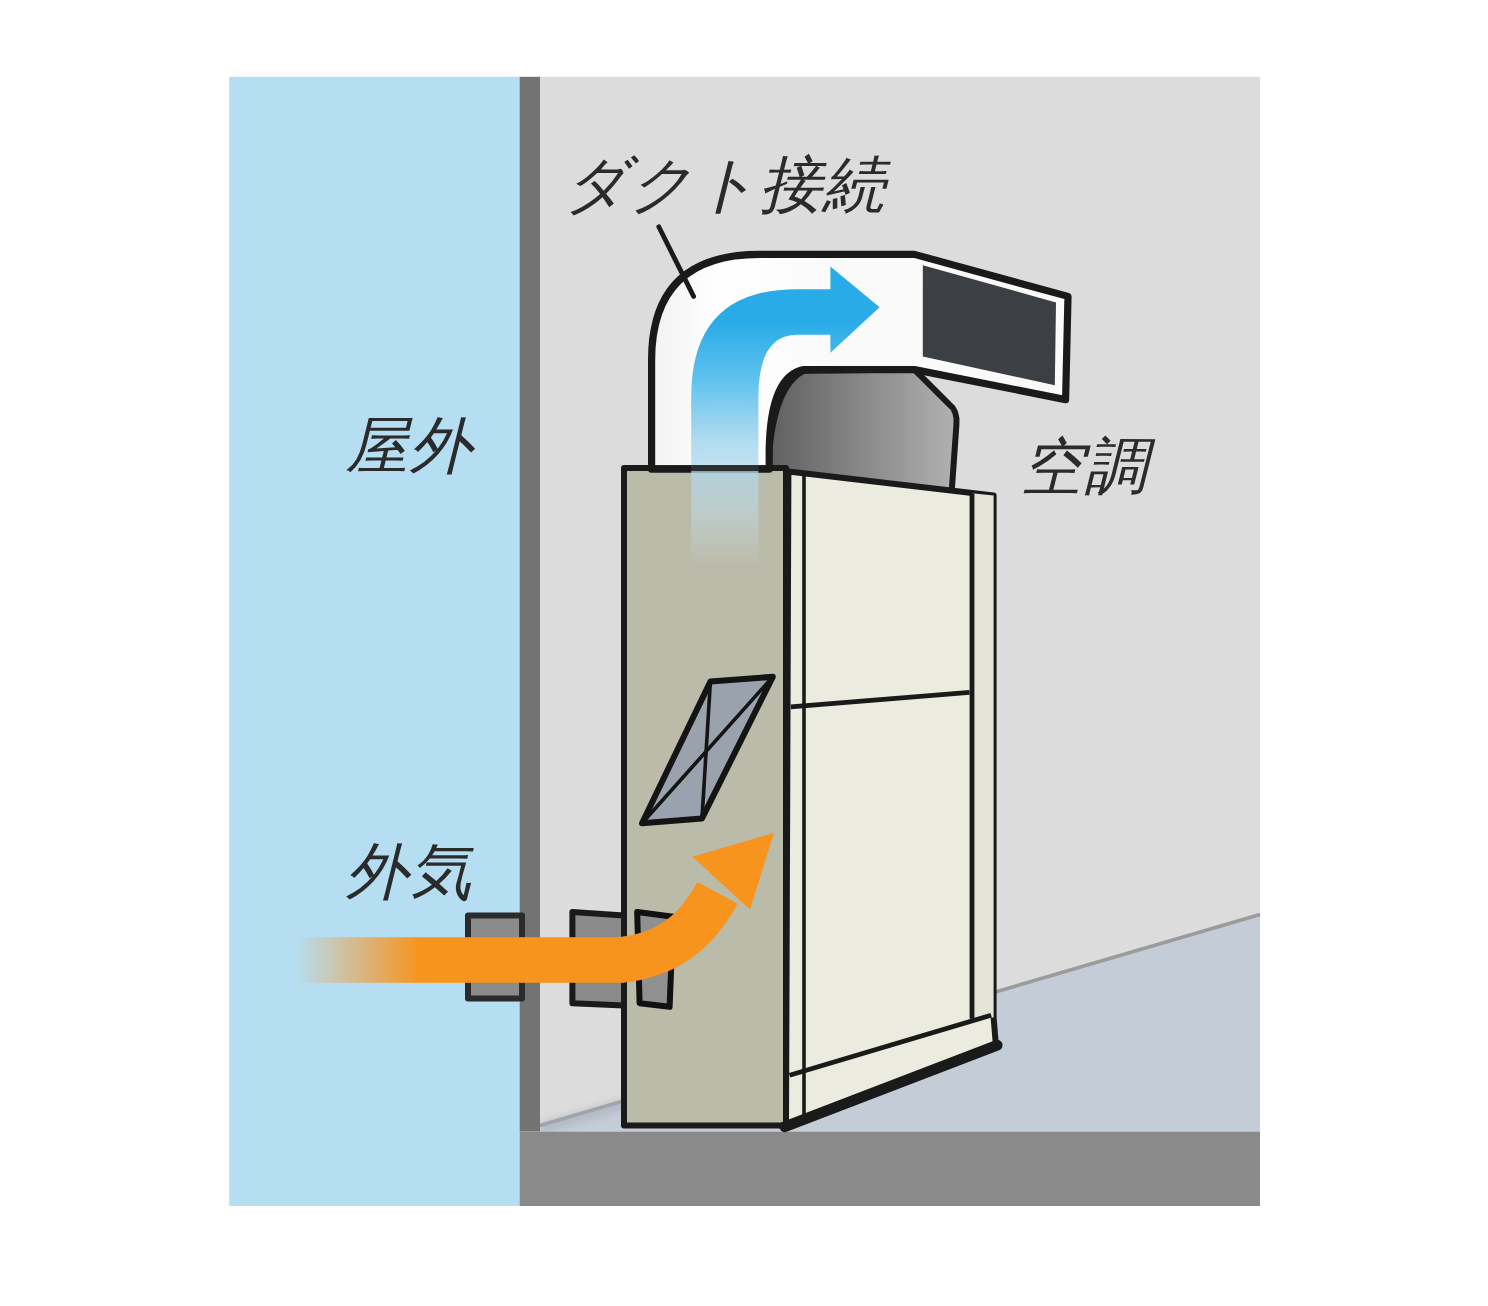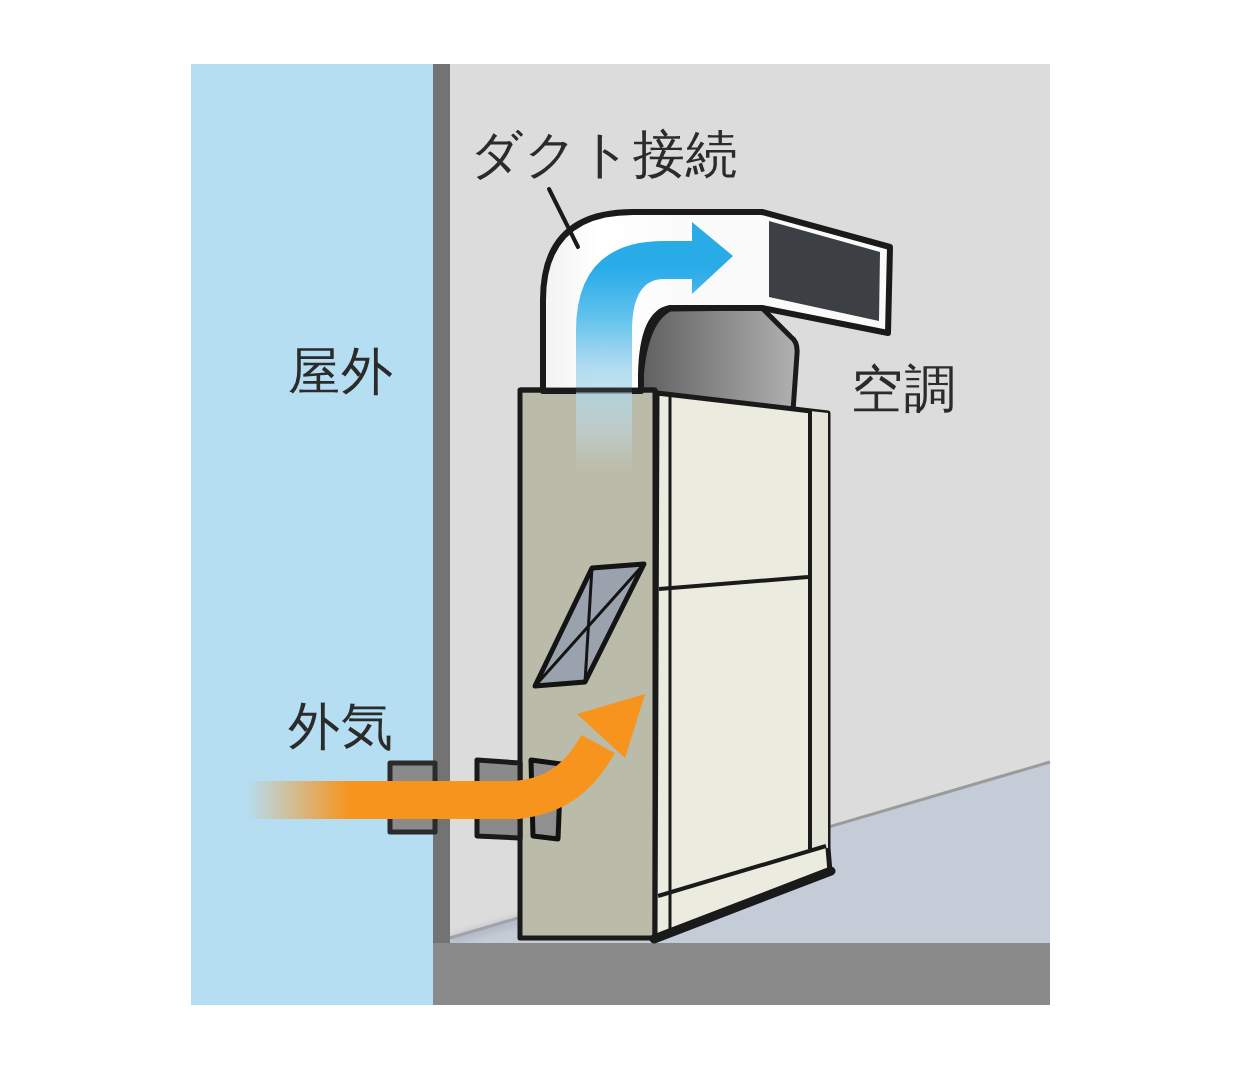--- a/index.html
+++ b/index.html
@@ -3,20 +3,21 @@
 <meta charset="utf-8">
 <style>
   html, body { margin: 0; padding: 0; background: #ffffff; }
   .stage {
     position: relative;
     width: 1240px;
     height: 1088px;
     background: #ffffff;
     font-family: "Liberation Sans", "DejaVu Sans", sans-serif;
     overflow: hidden;
+    font-style: italic;
   }
   svg { display: block; }
   text.diagram-label {
     font-family: "Liberation Sans", "DejaVu Sans", sans-serif;
     font-size: 52px;
     font-weight: 500;
     fill: #2b2b2b;
     letter-spacing: 1px;
   }
 </style>

